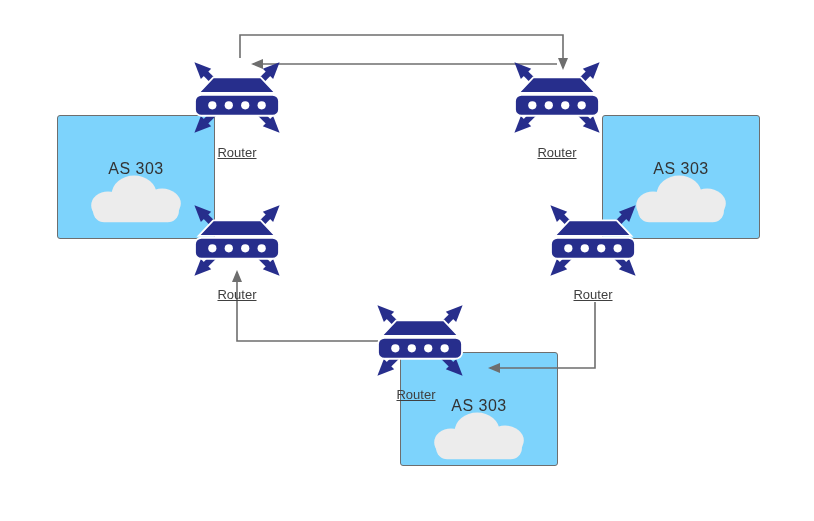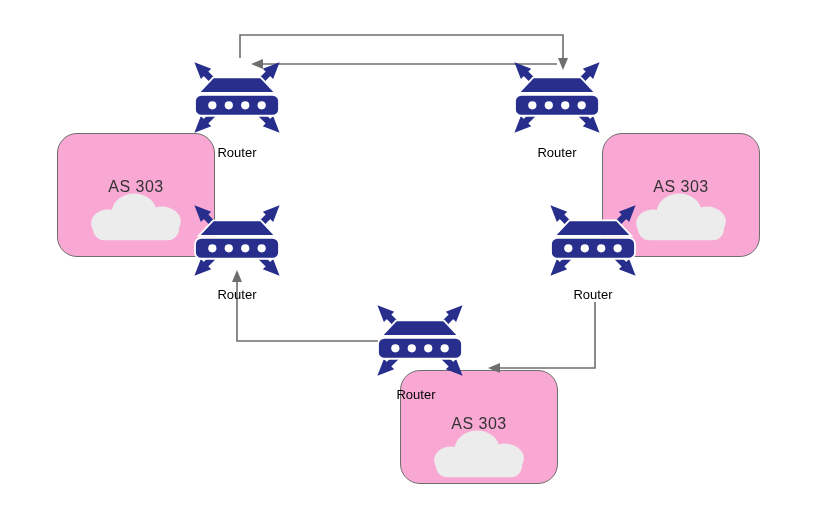--- a/index.html
+++ b/index.html
@@ -13,25 +13,24 @@
     width: 814px;
     height: 521px;
     background: var(--background, #ffffff);
     overflow: hidden;
   }
 
   
   .as-box {
     position: absolute;
     z-index: 1;
-    background: #f9a8d4;
+    background: #7dd3fc;
     border: 1.5px solid var(--box-border, #6e6e6e);
-    border-radius: 20px;
+    border-radius: 3px;
     box-sizing: border-box;
-    margin-top: 18px;
   }
   .as-box .cloud {
     position: absolute;
     left: 22px;
     top: 50px;
     width: 112px;
     height: 62px;
   }
   .cloud-fill ellipse, .cloud-fill rect { fill: var(--cloud-fill, #ececec); }
   .as-label {
@@ -71,21 +70,22 @@
   .ahead { fill: var(--router-fill, #272e8c); }
   .slab  { fill: var(--router-fill, #272e8c); stroke: #ffffff; stroke-width: 2; }
   .dot   { fill: #ffffff; }
 
   .node-label {
     position: absolute;
     z-index: 4;
     width: 110px;
     text-align: center;
     font-size: 13px;
-    color: #000000;
+    color: #404040;
+    text-decoration: underline;
   }
 </style>
 </head>
 <body>
 
 <div class="canvas">
 
   <div class="as-box" style="left:57px;top:115px;width:158px;height:124px">
     <svg class="cloud" viewBox="0 0 120 66">
       <g class="cloud-fill">

